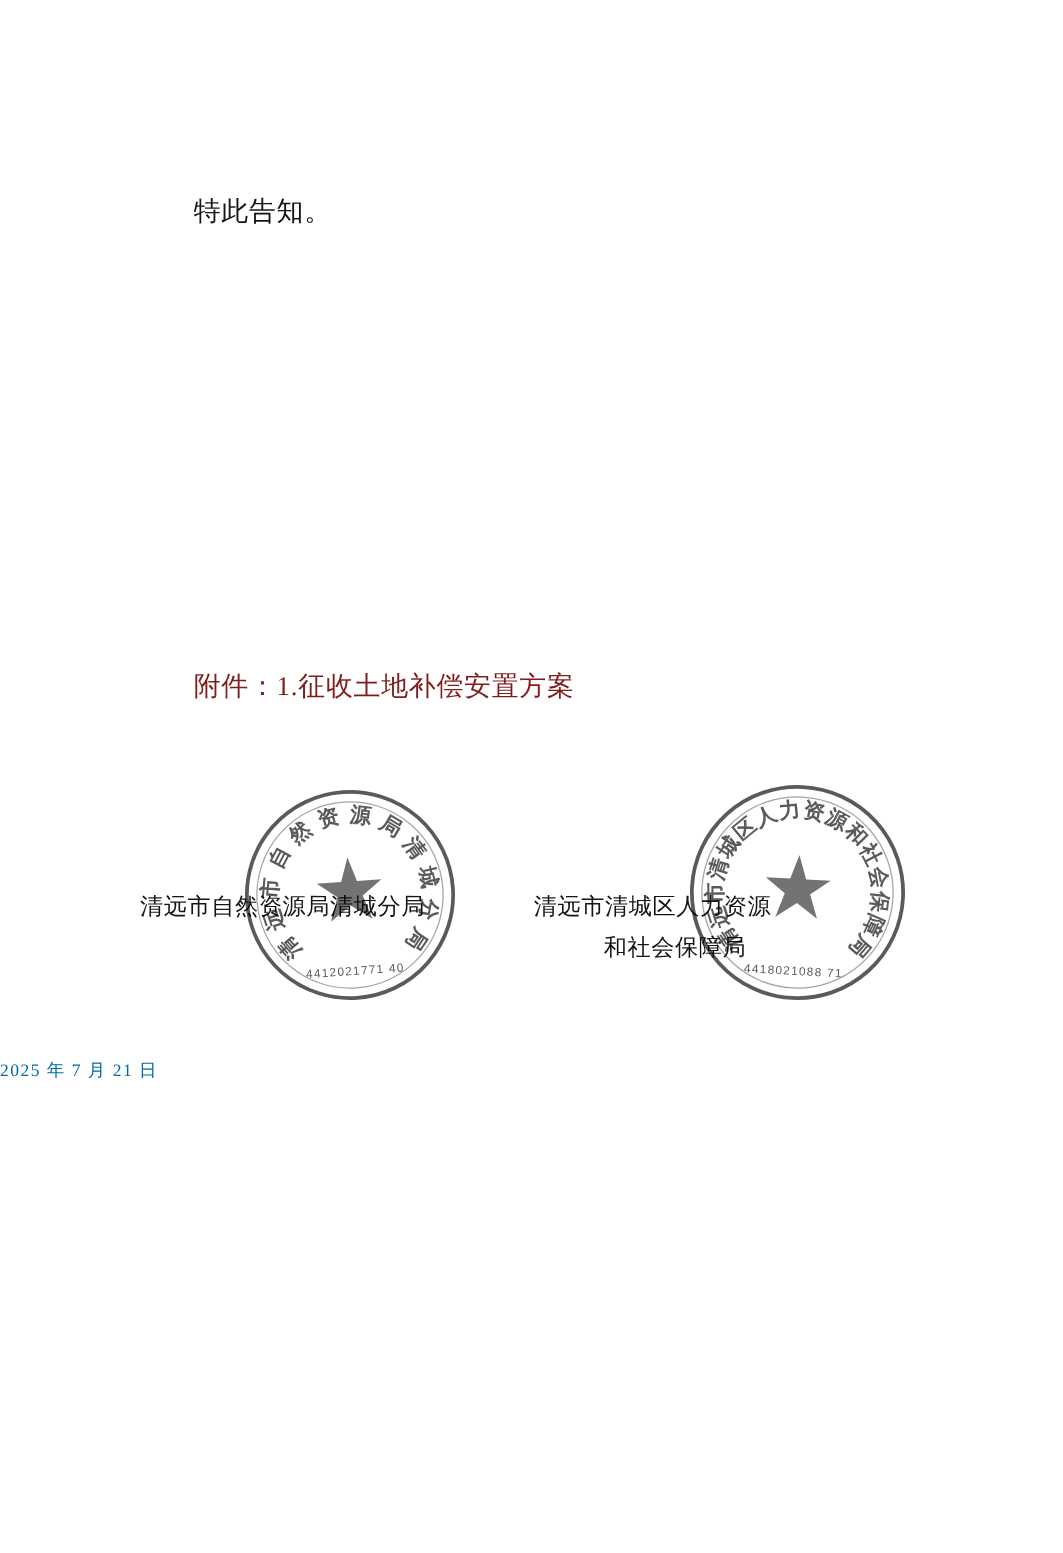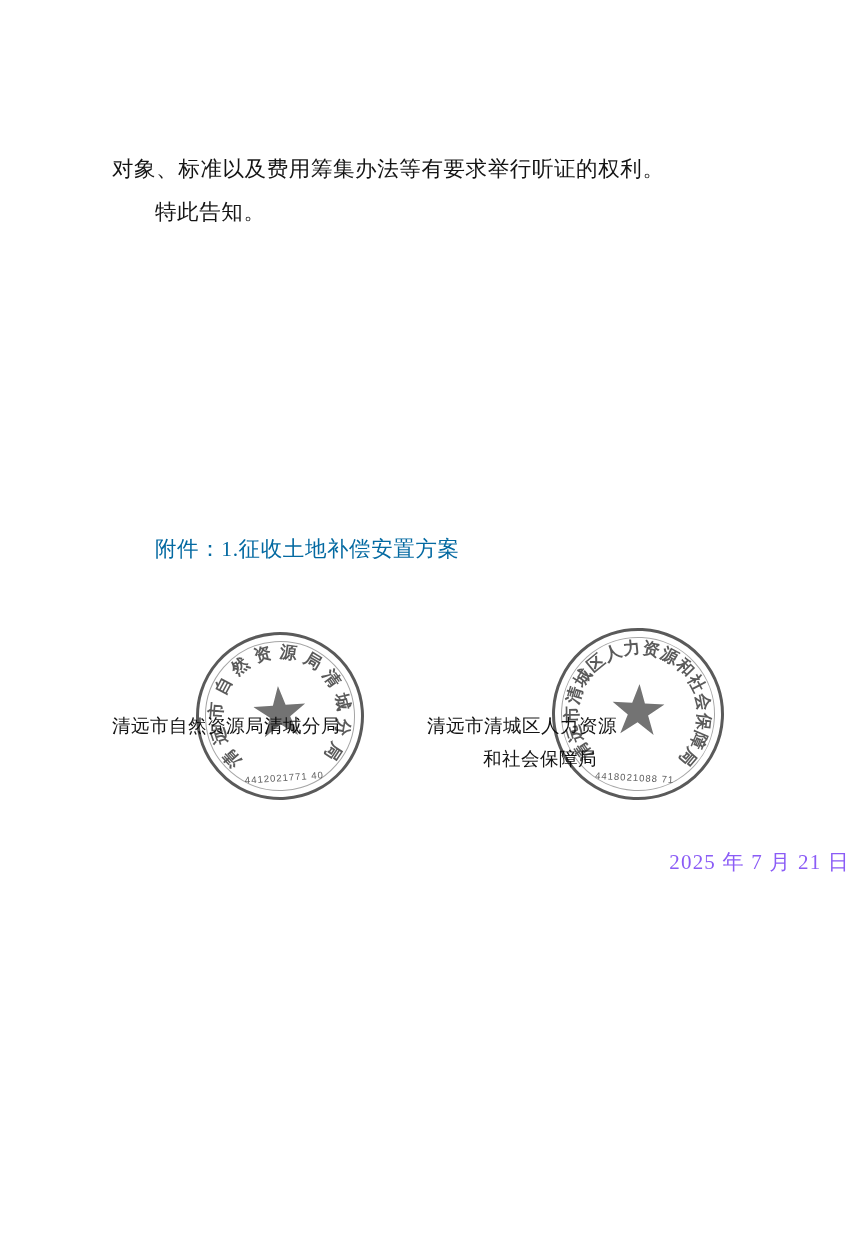--- a/index.html
+++ b/index.html
@@ -44,21 +44,21 @@
     position: absolute;
     left: 112px;
     top: 528px;
     width: 628px;
   }
   .attach-line {
     font-size: 21.5px;
     line-height: 43px;
     letter-spacing: 0.6px;
     margin: 0;
-    color: #0369a1;
+    color: #7f1d1d;
   }
   .attach-line.first { text-indent: 43px; }
   .attach-line.second { text-indent: 110px; }
 
   .signers {
     position: absolute;
     left: 112px;
     top: 705px;
     width: 628px;
     height: 90px;
@@ -84,24 +84,24 @@
   }
   .signer-right .l2 {
     display: block;
     text-indent: 36px;
   }
 
   .date-line {
     position: absolute;
     left: 0; right: 0;
     top: 848px;
-    text-align: right;
-    font-size: 21px;
+    text-align: left;
+    font-size: 14px;
     letter-spacing: 1.2px;
-    color: #8b5cf6;
+    color: #0369a1;
   }
 
   
   .seal {
     position: absolute;
     border-radius: 50%;
     border: 3.5px solid #2b2b2b;
     opacity: 0.78;
     mix-blend-mode: multiply;
     transform: rotate(-4deg);
@@ -166,21 +166,20 @@
     height: 166px;
     transform: rotate(3deg);
   }
 </style>
 </head>
 <body>
 
 <div class="page">
 
   <div class="body-text">
-    <p class="para">对象、标准以及费用筹集办法等有要求举行听证的权利。</p>
     <p class="para indent">特此告知。</p>
   </div>
 
   <div class="attach-block">
     <p class="attach-line first">附件：1.征收土地补偿安置方案</p>
   </div>
 
   <div class="signers">
     <div class="signer signer-left">清远市自然资源局清城分局</div>
     <div class="signer signer-right">

